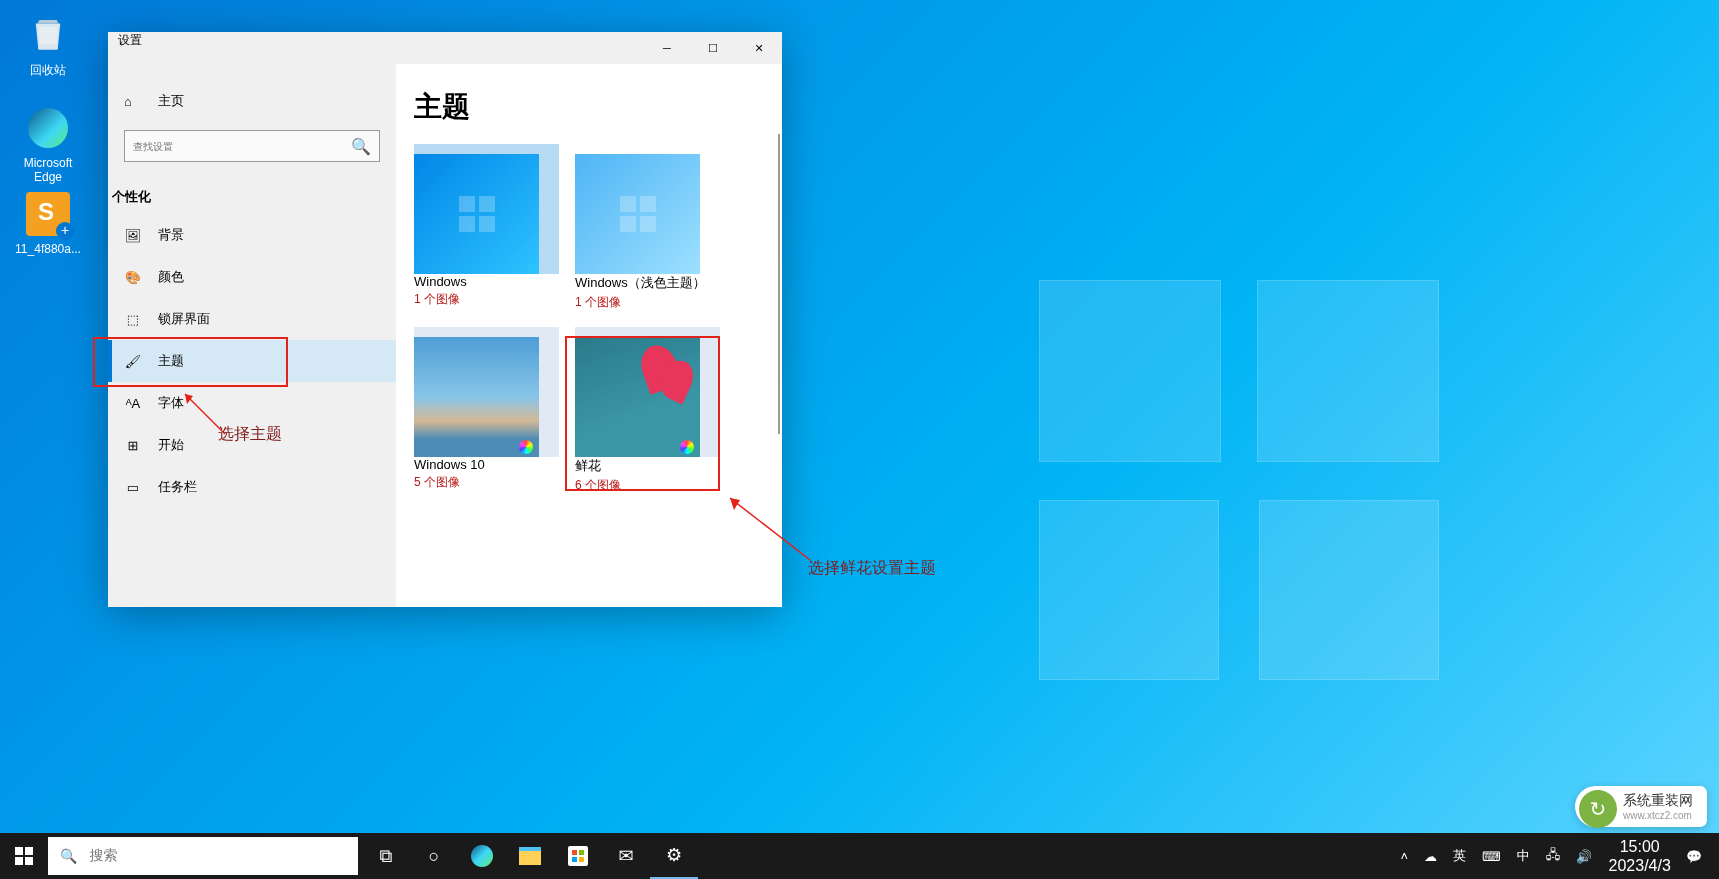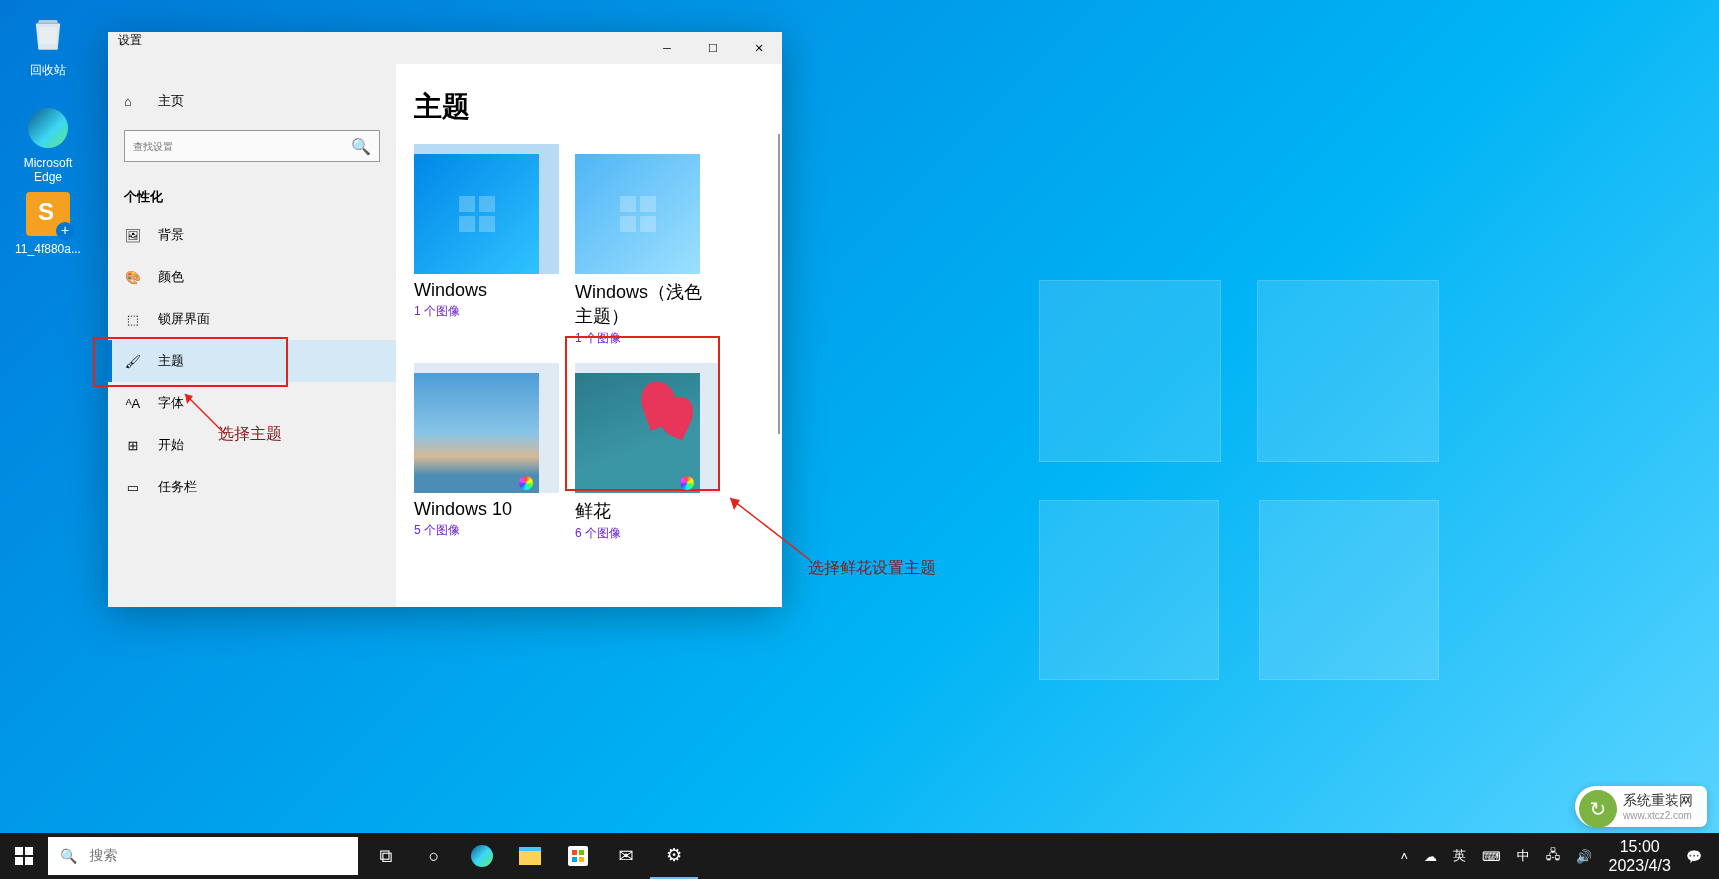--- a/index.html
+++ b/index.html
@@ -24,42 +24,42 @@
 .settings-window{position:absolute;left:108px;top:32px;width:674px;height:575px;background:#fff;box-shadow:0 8px 40px rgba(0,0,0,0.3);display:flex;flex-direction:column;}
 .titlebar{height:32px;display:flex;align-items:flex-start;padding-left:10px;font-size:12px;background:#f0f0f0;}
 .titlebar-controls{margin-left:auto;display:flex;}
 .tb-btn{width:46px;height:32px;display:flex;align-items:center;justify-content:center;font-size:11px;}
 .window-body{flex:1;display:flex;overflow:hidden;}
 .sidebar{width:288px;background:#f0f0f0;padding:18px 0;}
 .sb-home{display:flex;align-items:center;padding:10px 16px;font-size:13px;}
 .sb-home .ico{width:18px;margin-right:16px;}
 .sb-search{margin:10px 16px;height:32px;border:1px solid #999;display:flex;align-items:center;padding:0 8px;background:#fafafa;}
 .sb-search input{flex:1;border:none;outline:none;font-size:10px;background:transparent;}
-.sb-section{padding:16px 16px 8px;font-size:13px;font-weight:600;}
+.sb-section{padding:16px 4px 8px;font-size:13px;font-weight:600;}
 .sb-item{display:flex;align-items:center;padding:12px 16px;font-size:13px;position:relative;}
 .sb-item .ico{width:18px;margin-right:16px;text-align:center;}
 .sb-item.selected{background:#d5e8f5;}
 .sb-item.selected::before{content:"";position:absolute;left:0;top:0;bottom:0;width:4px;background:#0078d4;}
 
 .content{flex:1;padding:24px 18px;overflow-y:auto;position:relative;}
 .content h1{font-size:28px;font-weight:600;margin-bottom:18px;}
 .theme-grid{display:flex;flex-wrap:wrap;gap:16px;}
 .theme-card{width:145px;}
 .theme-thumb{width:145px;height:130px;background:#dfeaf4;display:flex;align-items:flex-end;position:relative;overflow:hidden;}
 .theme-preview{width:125px;height:120px;background:linear-gradient(135deg,#0087e8,#2fc3ff);position:relative;display:flex;align-items:center;justify-content:center;}
 .theme-preview.light{background:linear-gradient(135deg,#4fb5f5,#9de0ff);}
 .theme-preview.beach{background:linear-gradient(180deg,#4d9dd5 0%,#88c5e8 50%,#d4b896 70%,#4d8db5 85%);}
 .theme-preview.flower{background:linear-gradient(160deg,#2b7a8a 0%,#3a95a5 60%);position:relative;}
 .flower-shape{position:absolute;top:8px;right:8px;width:60px;height:70px;}
 .flower-shape::before{content:"";position:absolute;width:35px;height:45px;background:#e8355a;border-radius:50% 50% 50% 0;transform:rotate(-20deg);top:0;left:10px;}
 .flower-shape::after{content:"";position:absolute;width:30px;height:40px;background:#e8355a;border-radius:50% 50% 0 50%;transform:rotate(25deg);top:15px;left:30px;}
 .theme-footer{height:20px;background:#d5d5d5;margin-top:-20px;position:relative;z-index:2;}
 .color-dot{position:absolute;right:6px;top:3px;width:14px;height:14px;border-radius:50%;background:conic-gradient(#f44,#ff0,#4f4,#0ff,#44f,#f4f,#f44);}
-.theme-title{font-size:18px;margin-top:6px;}
-.theme-sub{font-size:12px;color:#6d28d9;margin-top:2px;}
+.theme-title{font-size:13px;}
+.theme-sub{font-size:12px;color:#b91c1c;margin-top:2px;}
 .theme-card.selected .theme-thumb{background:#b8dbf5;}
 .scroll-indicator{position:absolute;right:2px;top:70px;width:2px;height:300px;background:#999;}
 
 .annotation{position:absolute;border:2px solid #e2231a;pointer-events:none;}
 .anno-theme{left:93px;top:337px;width:195px;height:50px;}
 .anno-flower{left:565px;top:336px;width:155px;height:155px;}
 .anno-text{position:absolute;color:#7f1d1d;font-size:16px;pointer-events:none;}
 .anno-arrow{position:absolute;pointer-events:none;}
 
 .taskbar{position:absolute;bottom:0;left:0;right:0;height:46px;background:#1a1a1a;display:flex;align-items:center;}

